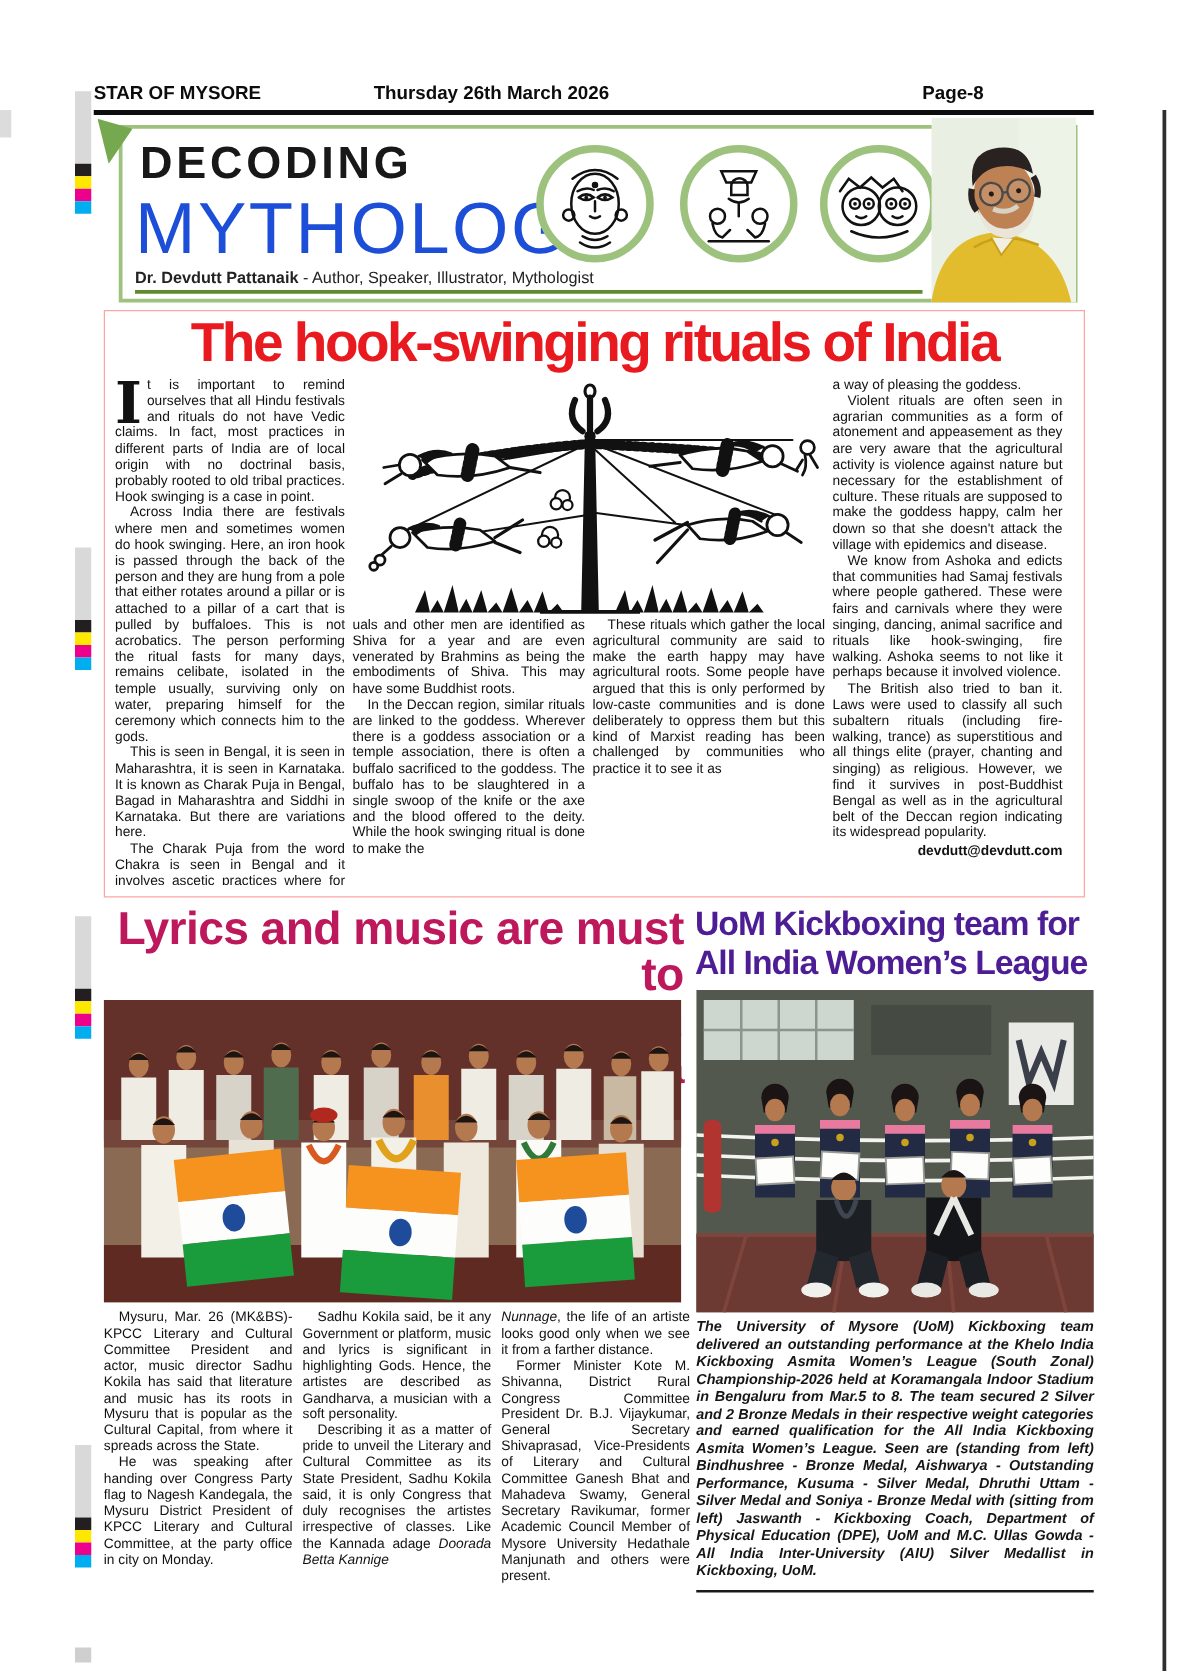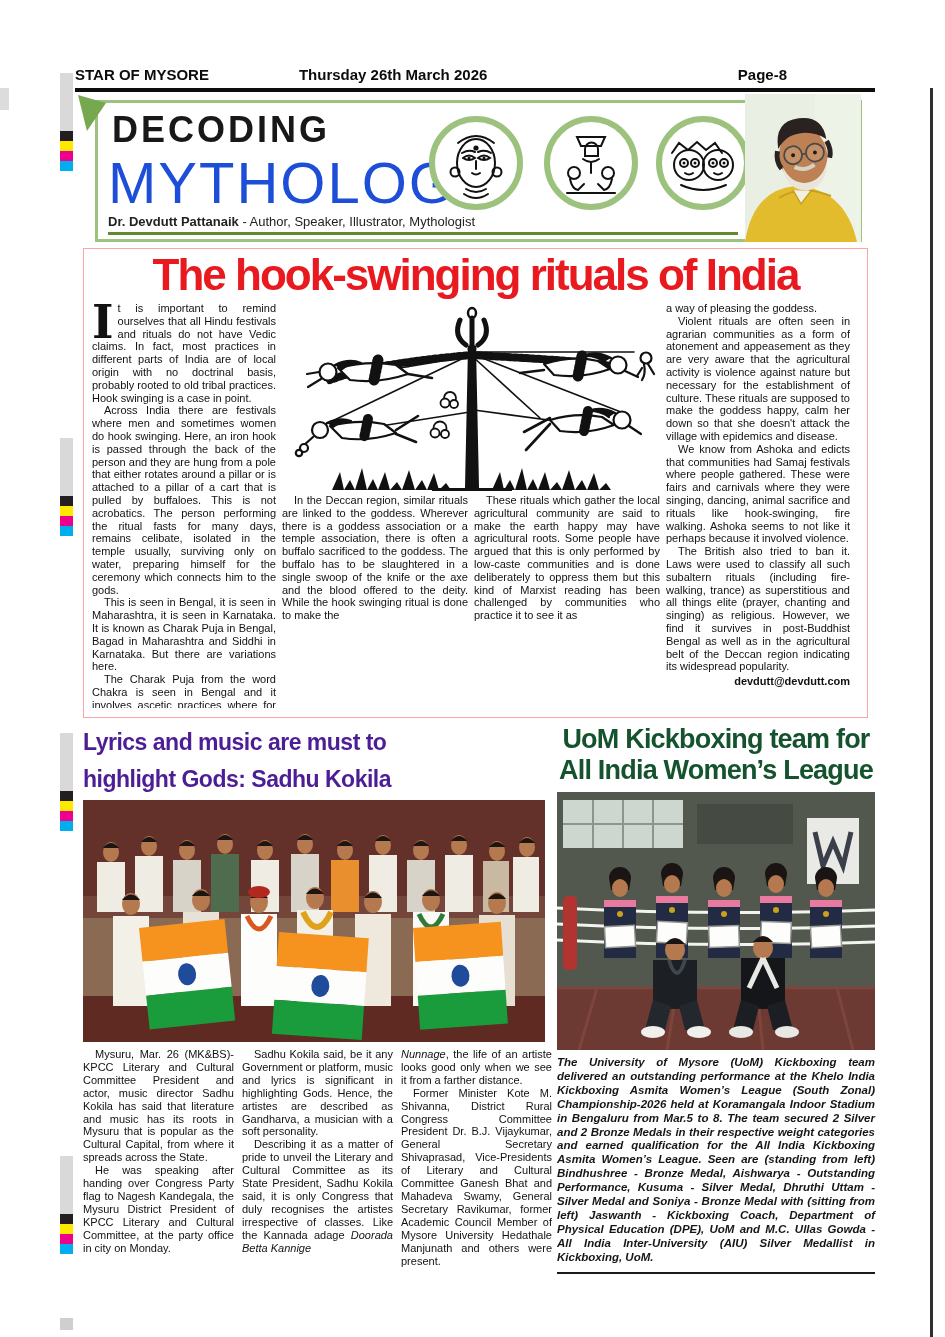--- a/index.html
+++ b/index.html
@@ -43,28 +43,28 @@
   .ncol p.first{text-indent:0;}
   .c1,.c4{width:184px;}
   .midwrap{width:378px;}
   .midcols{display:flex;gap:6px;}
   .midcols .ncol{width:186px;}
   .illus{width:378px;height:192px;}
   .dropcap{float:left;font-family:"DejaVu Serif",serif;font-weight:bold;font-size:46px;
            line-height:36px;margin:2px 4px 0 0;}
   .email-line{text-align:right;font-weight:bold;text-indent:0 !important;margin-top:2px !important;}
   
-  .kok-headline{position:absolute;left:83px;top:724px;width:464px;text-align:left;margin:0;
-                font-size:23px;font-weight:700;letter-spacing:-0.5px;line-height:37px;color:#4c1d95;}
+  .kok-headline{position:absolute;left:83px;top:724px;width:464px;text-align:right;margin:0;
+                font-size:37px;font-weight:700;letter-spacing:-0.5px;line-height:37px;color:#be185d;}
   .kok-photo{position:absolute;left:83px;top:800px;width:462px;height:242px;}
   .kok-cols{position:absolute;left:83px;top:1048px;width:470px;display:flex;gap:8px;height:240px;overflow:hidden;}
   .kok-cols .ncol{width:151px;line-height:12.9px;}
   
-  .kb-headline{position:absolute;left:556px;top:724px;width:320px;text-align:center;margin:0;
-               color:#14532d;font-size:27px;font-weight:800;letter-spacing:-0.8px;line-height:31px;}
+  .kb-headline{position:absolute;left:556px;top:724px;width:320px;margin:0;
+               color:#4c1d95;font-size:27px;font-weight:800;letter-spacing:-0.8px;line-height:31px;}
   .kb-photo{position:absolute;left:557px;top:792px;width:318px;height:258px;}
   .kb-caption{position:absolute;left:557px;top:1056px;width:318px;font-size:11.5px;line-height:13.9px;
               font-weight:bold;font-style:italic;text-align:justify;color:#161616;
               border-bottom:2.5px solid #1a1a1a;padding-bottom:7px;}
 </style>
 </head>
 <body>
 
 <div class="corner-gray-a"></div>
 <div class="corner-gray-b"></div>
@@ -273,20 +273,21 @@
 
           <g fill="#111">
             <path d="M50 188 L58 170 L62 188 L68 178 L73 188 L80 166 L85 188 L91 177 L96 188 L103 170 L108 188 L115 180 L120 188 L127 168 L133 188 L140 178 L145 188 L152 171 L157 188 L164 181 L169 188 Z"></path>
             <path d="M210 188 L218 170 L222 188 L228 178 L233 188 L240 166 L245 188 L251 177 L256 188 L263 170 L268 188 L275 180 L280 188 L287 168 L293 188 L300 178 L305 188 L312 171 L317 188 L324 181 L329 188 Z"></path>
             <rect x="150" y="186" width="80" height="3"></rect>
           </g>
         </svg>
       </div>
       <div class="midcols">
         <div class="ncol">
+          <p class="first">uals and other men are identified as Shiva for a year and are even venerated by Brahmins as being the embodiments of Shiva. This may have some Buddhist roots.</p>
           <p>In the Deccan region, similar rituals are linked to the goddess. Wherever there is a goddess association or a temple association, there is often a buffalo sacrificed to the goddess. The buffalo has to be slaughtered in a single swoop of the knife or the axe and the blood offered to the deity. While the hook swinging ritual is done to make the</p>
         </div>
         <div class="ncol">
           <p>These rituals which gather the local agricultural community are said to make the earth happy may have agricultural roots. Some people have argued that this is only performed by low-caste communities and is done deliberately to oppress them but this kind of Marxist reading has been challenged by communities who practice it to see it as</p>
         </div>
       </div>
     </div>
     <div class="ncol c4">
       <p class="first">a way of pleasing the goddess.</p>
       <p>Violent rituals are often seen in agrarian communities as a form of atonement and appeasement as they are very aware that the agricultural activity is violence against nature but necessary for the establishment of culture. These rituals are supposed to make the goddess happy, calm her down so that she doesn't attack the village with epidemics and disease.</p>

